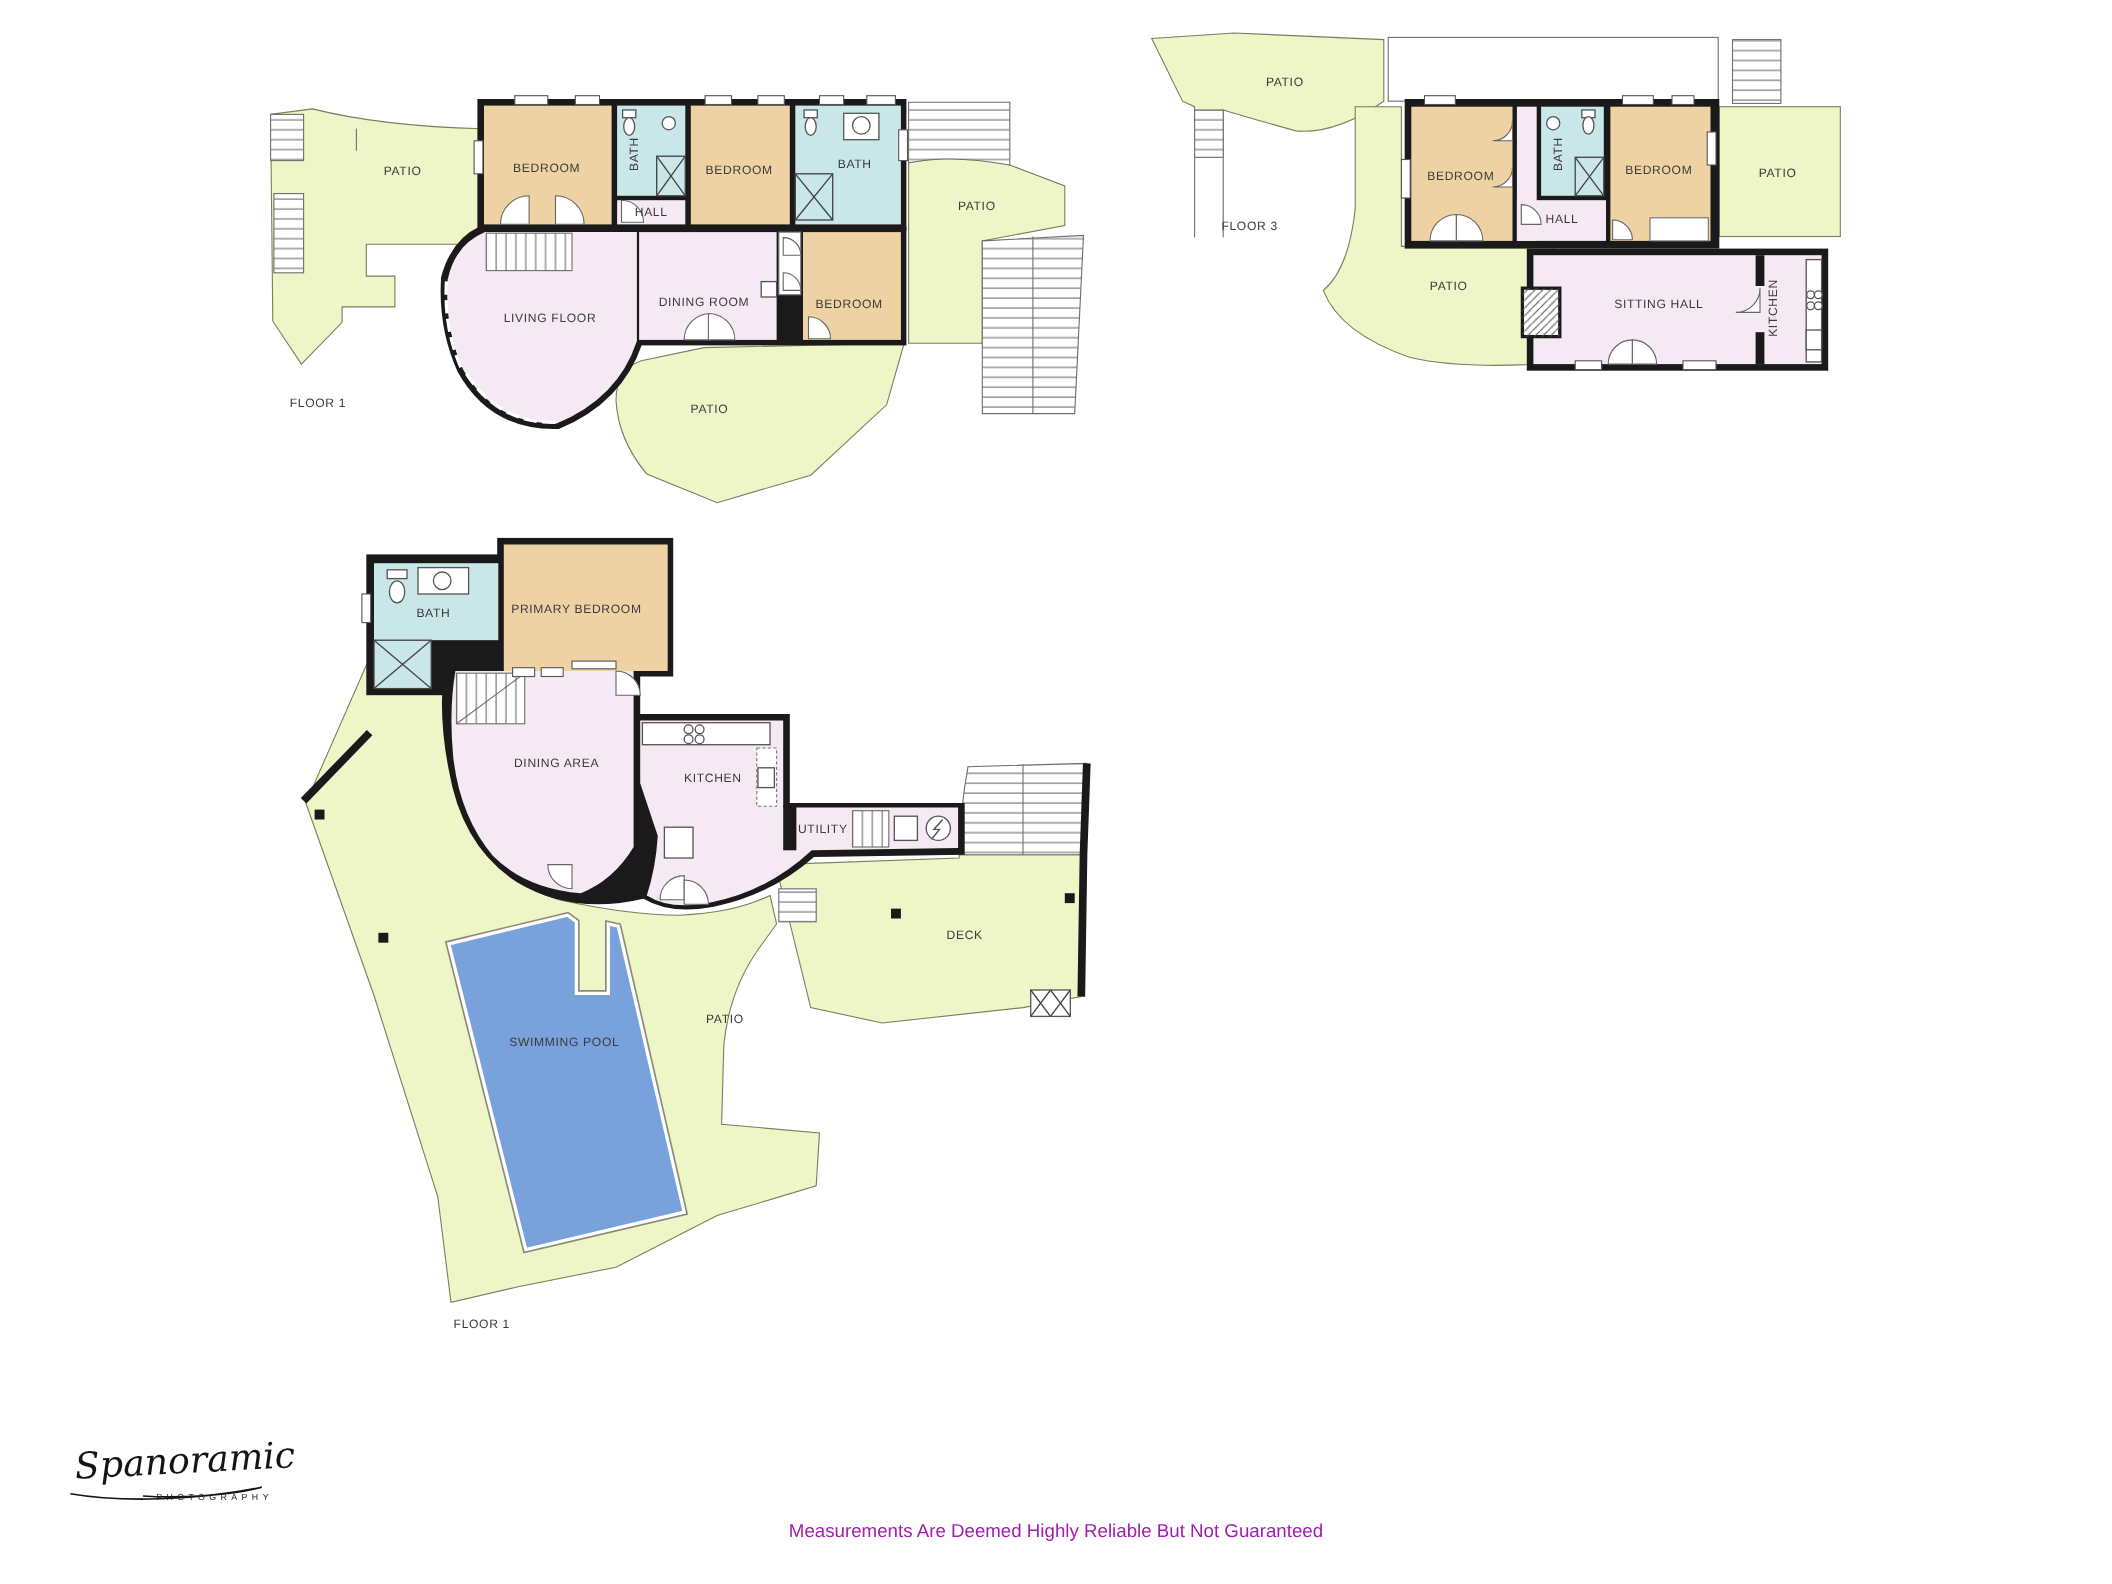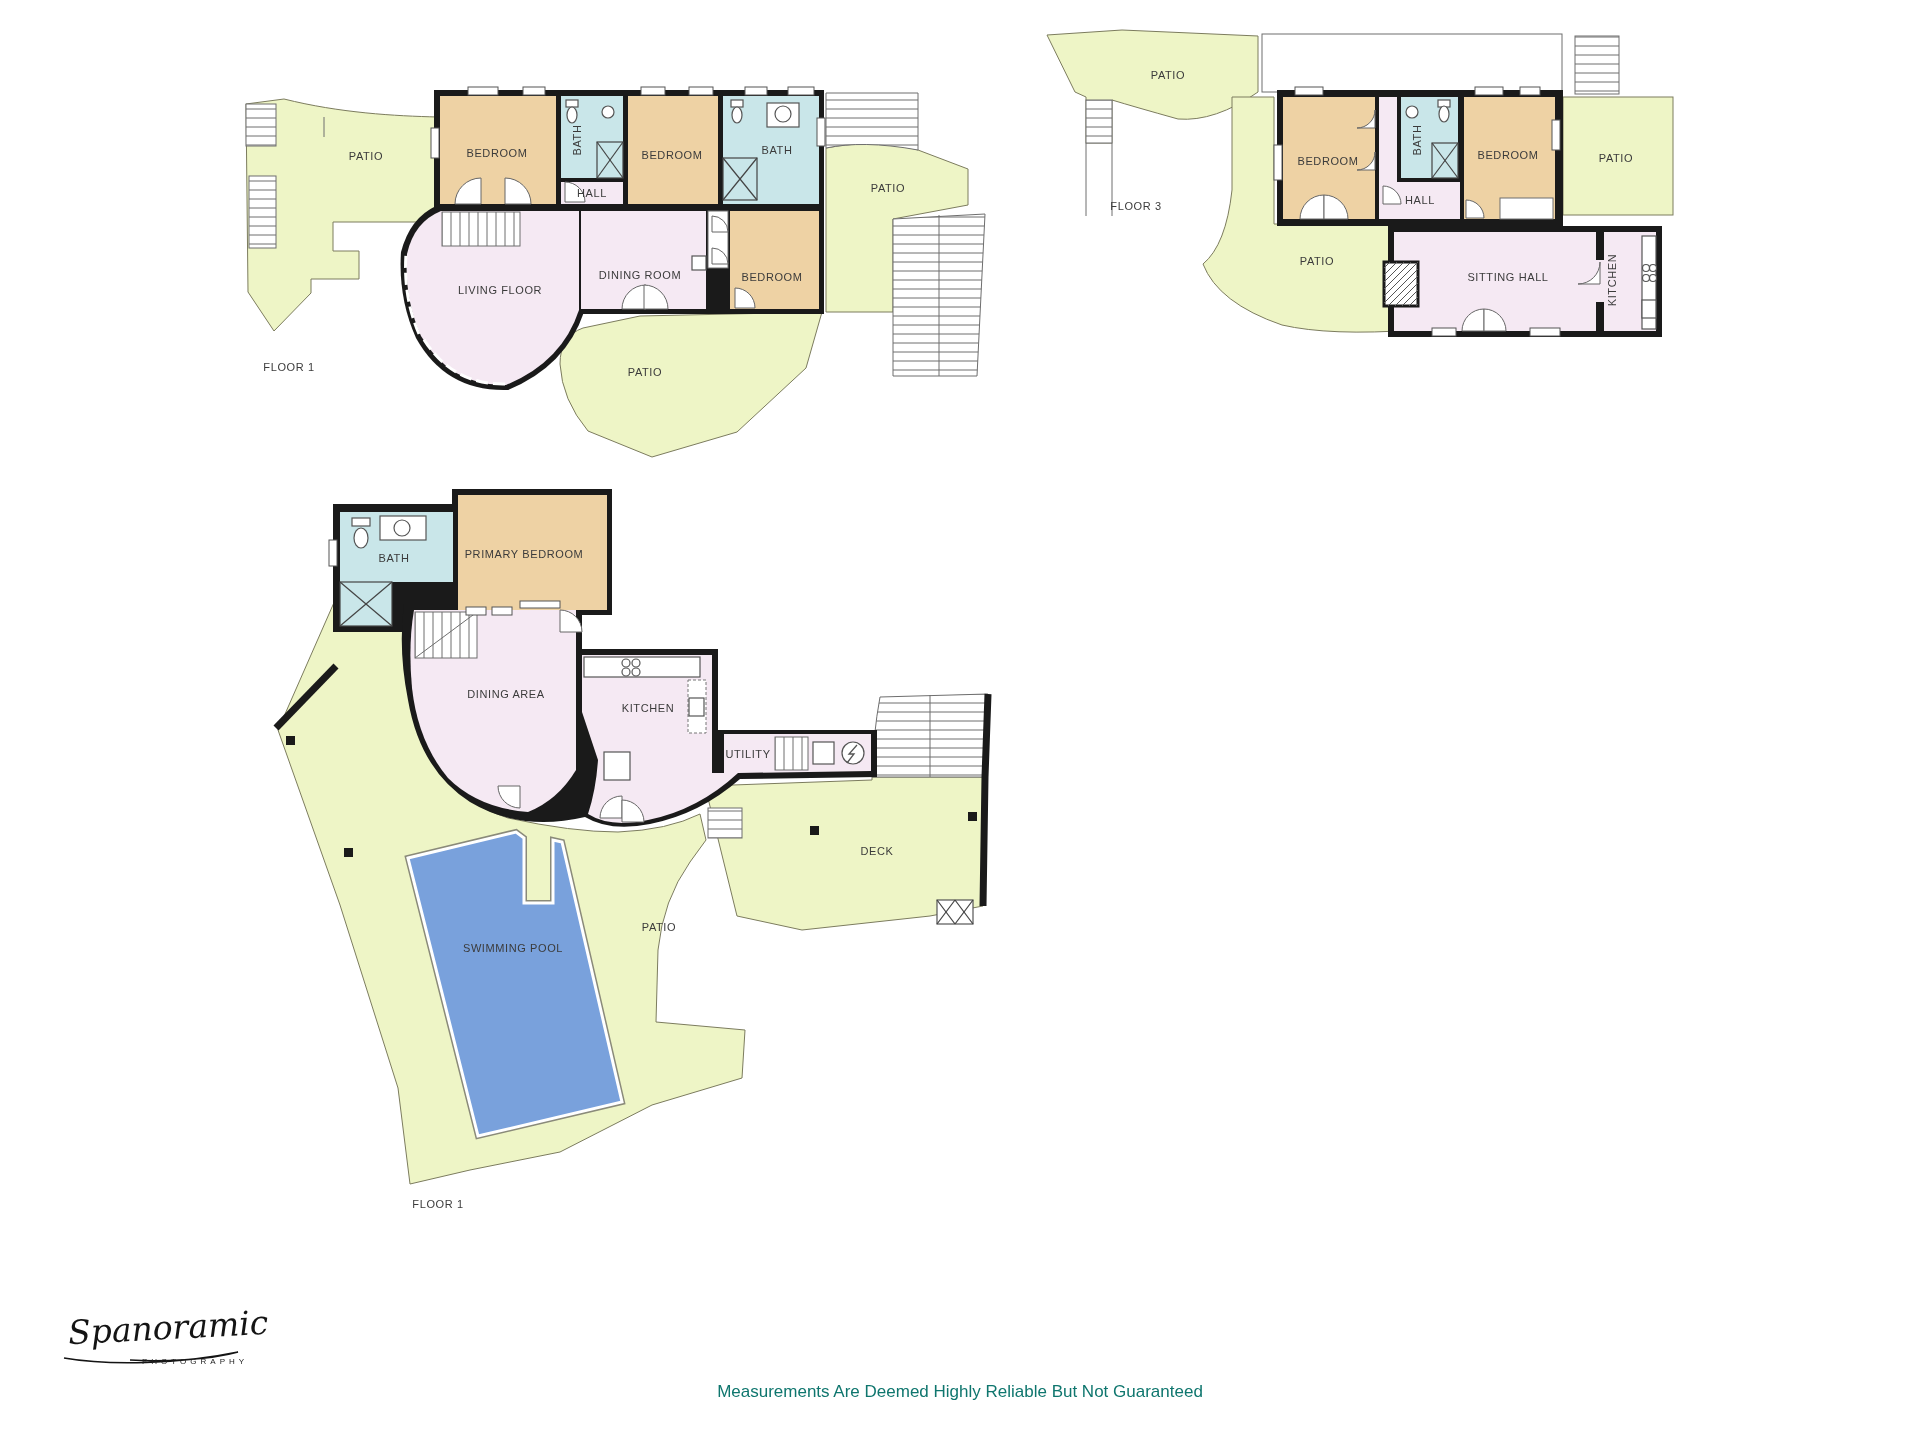--- a/index.html
+++ b/index.html
@@ -20,21 +20,21 @@
   #labels{position:absolute;left:0;top:0;width:100%;height:100%;}
   .lbl{position:absolute;font-size:11px;letter-spacing:.6px;color:#3b3b3b;white-space:nowrap;
        transform:translate(-50%,-50%);}
   .lbl.rot{transform:translate(-50%,-50%) rotate(-90deg);}
   #logo{position:absolute;left:60px;top:1308px;width:190px;height:70px;color:#141414;}
   #logo-script{position:absolute;left:8px;top:0px;font-family:"DejaVu Serif",serif;
        font-style:italic;font-size:33px;transform:rotate(-3deg);}
   #logo-sub{position:absolute;left:62px;top:49px;font-size:8px;letter-spacing:4px;color:#222;padding-left:20px;}
   #logo-swash{position:absolute;left:0;top:0;}
   #disclaimer{position:absolute;left:0;right:0;top:1382px;text-align:center;
-       font-size:17px;color:#0f766e;}
+       font-size:17px;color:#a21caf;}
 </style>
 </head>
 <body>
 
 <div id="canvas">
 
 <svg id="plan-svg" width="1920" height="1440" viewBox="0 0 1920 1440">
   <defs>
     <pattern id="hsteps" width="8" height="9" patternUnits="userSpaceOnUse">
       <path d="M0,1 H8" stroke="#6e6e6e" stroke-width="1"></path>

